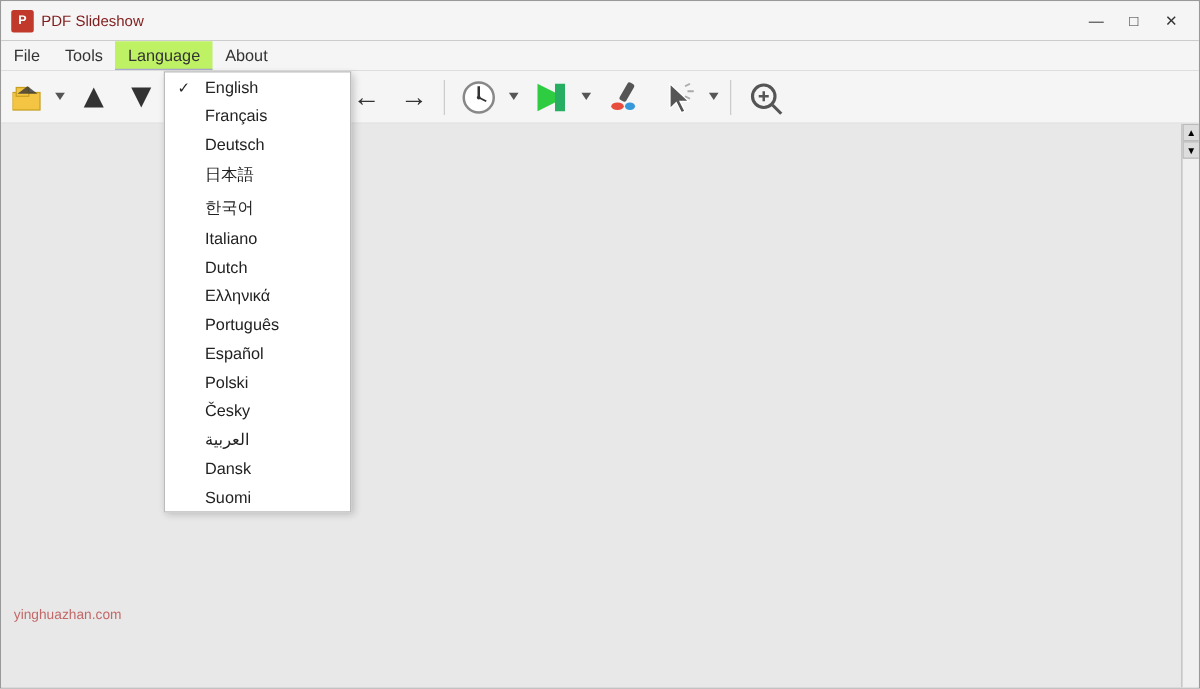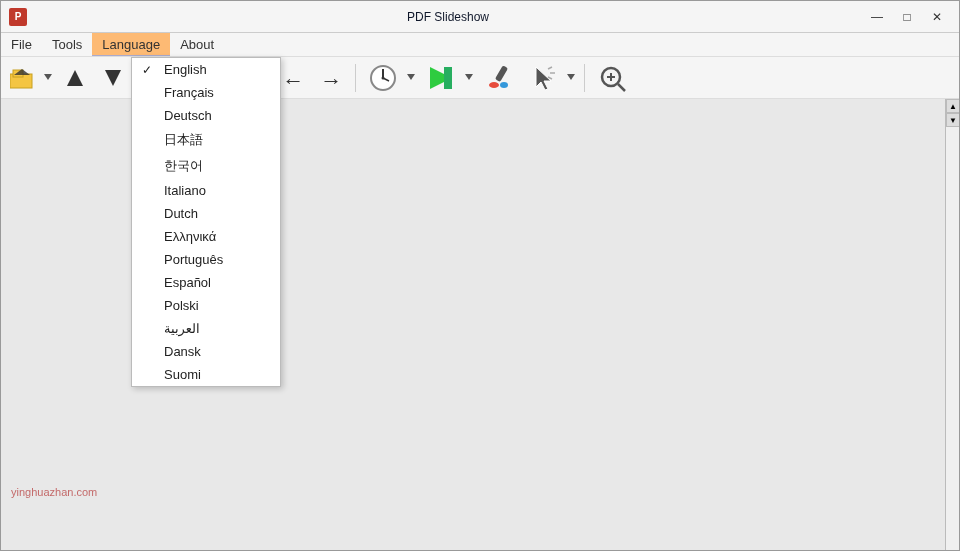--- a/index.html
+++ b/index.html
@@ -41,22 +41,21 @@
       display: flex;
       align-items: center;
       justify-content: center;
       color: white;
       font-size: 10px;
       font-weight: bold;
     }
     .title-bar-title {
       flex: 1;
       font-size: 12px;
-      color: #0f172a;
-      text-align: center;
+      color: #7f1d1d;
     }
     .title-bar-controls {
       display: flex;
       gap: 2px;
     }
     .title-bar-btn {
       width: 28px;
       height: 22px;
       border: none;
       background: transparent;
@@ -79,21 +78,21 @@
     }
     .menu-item {
       padding: 0 10px;
       display: flex;
       align-items: center;
       cursor: pointer;
       font-size: 13px;
       color: #333;
       position: relative;
     }
-    .menu-item.active { background: #fdba74; border-bottom: 1px solid #aac; }
+    .menu-item.active { background: #bef264; border-bottom: 1px solid #aac; }
 
     
     .dropdown {
       position: absolute;
       top: 24px;
       left: 130px;
       background: #ffffff;
       border: 1px solid #bbb;
       box-shadow: 2px 2px 6px rgba(0,0,0,0.2);
       min-width: 150px;
@@ -287,20 +286,23 @@
       <div class="dropdown-item">
         <span>Português</span>
       </div>
       <div class="dropdown-item">
         <span>Español</span>
       </div>
       <div class="dropdown-item">
         <span>Polski</span>
       </div>
       <div class="dropdown-item">
+        <span>Česky</span>
+      </div>
+      <div class="dropdown-item">
         <span>العربية</span>
       </div>
       <div class="dropdown-item">
         <span>Dansk</span>
       </div>
       <div class="dropdown-item">
         <span>Suomi</span>
       </div>
     </div>
   </div>

